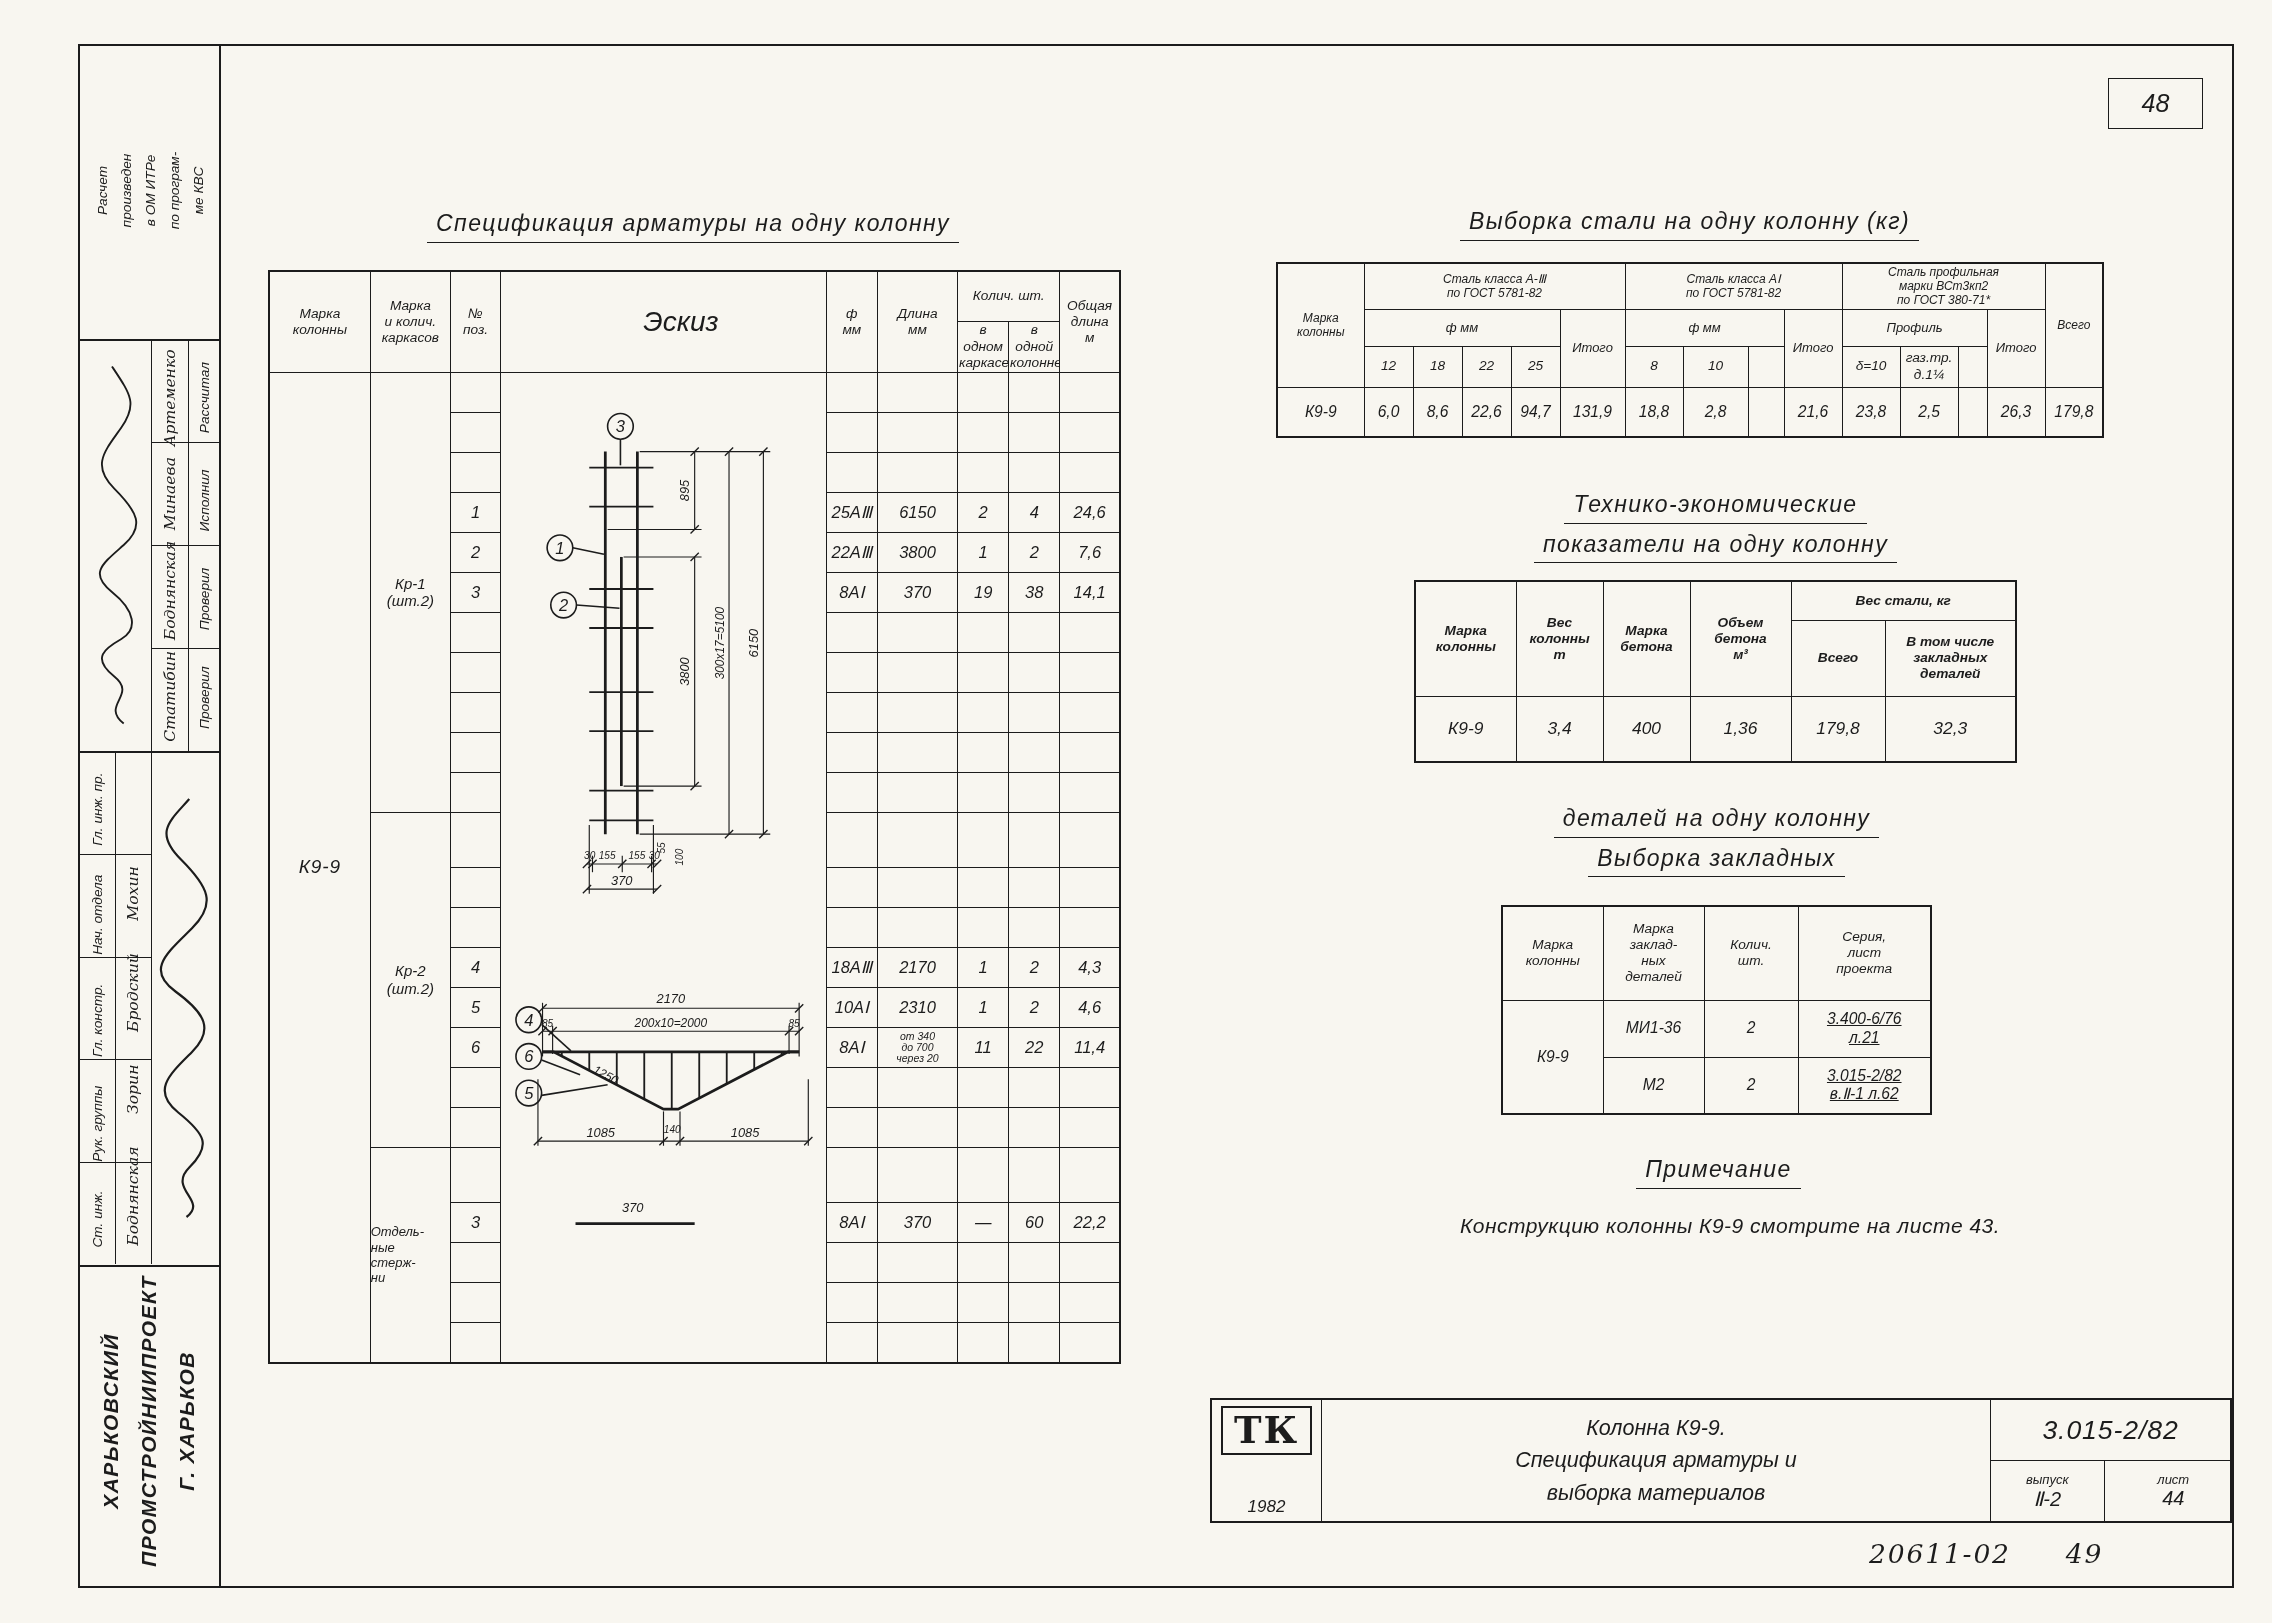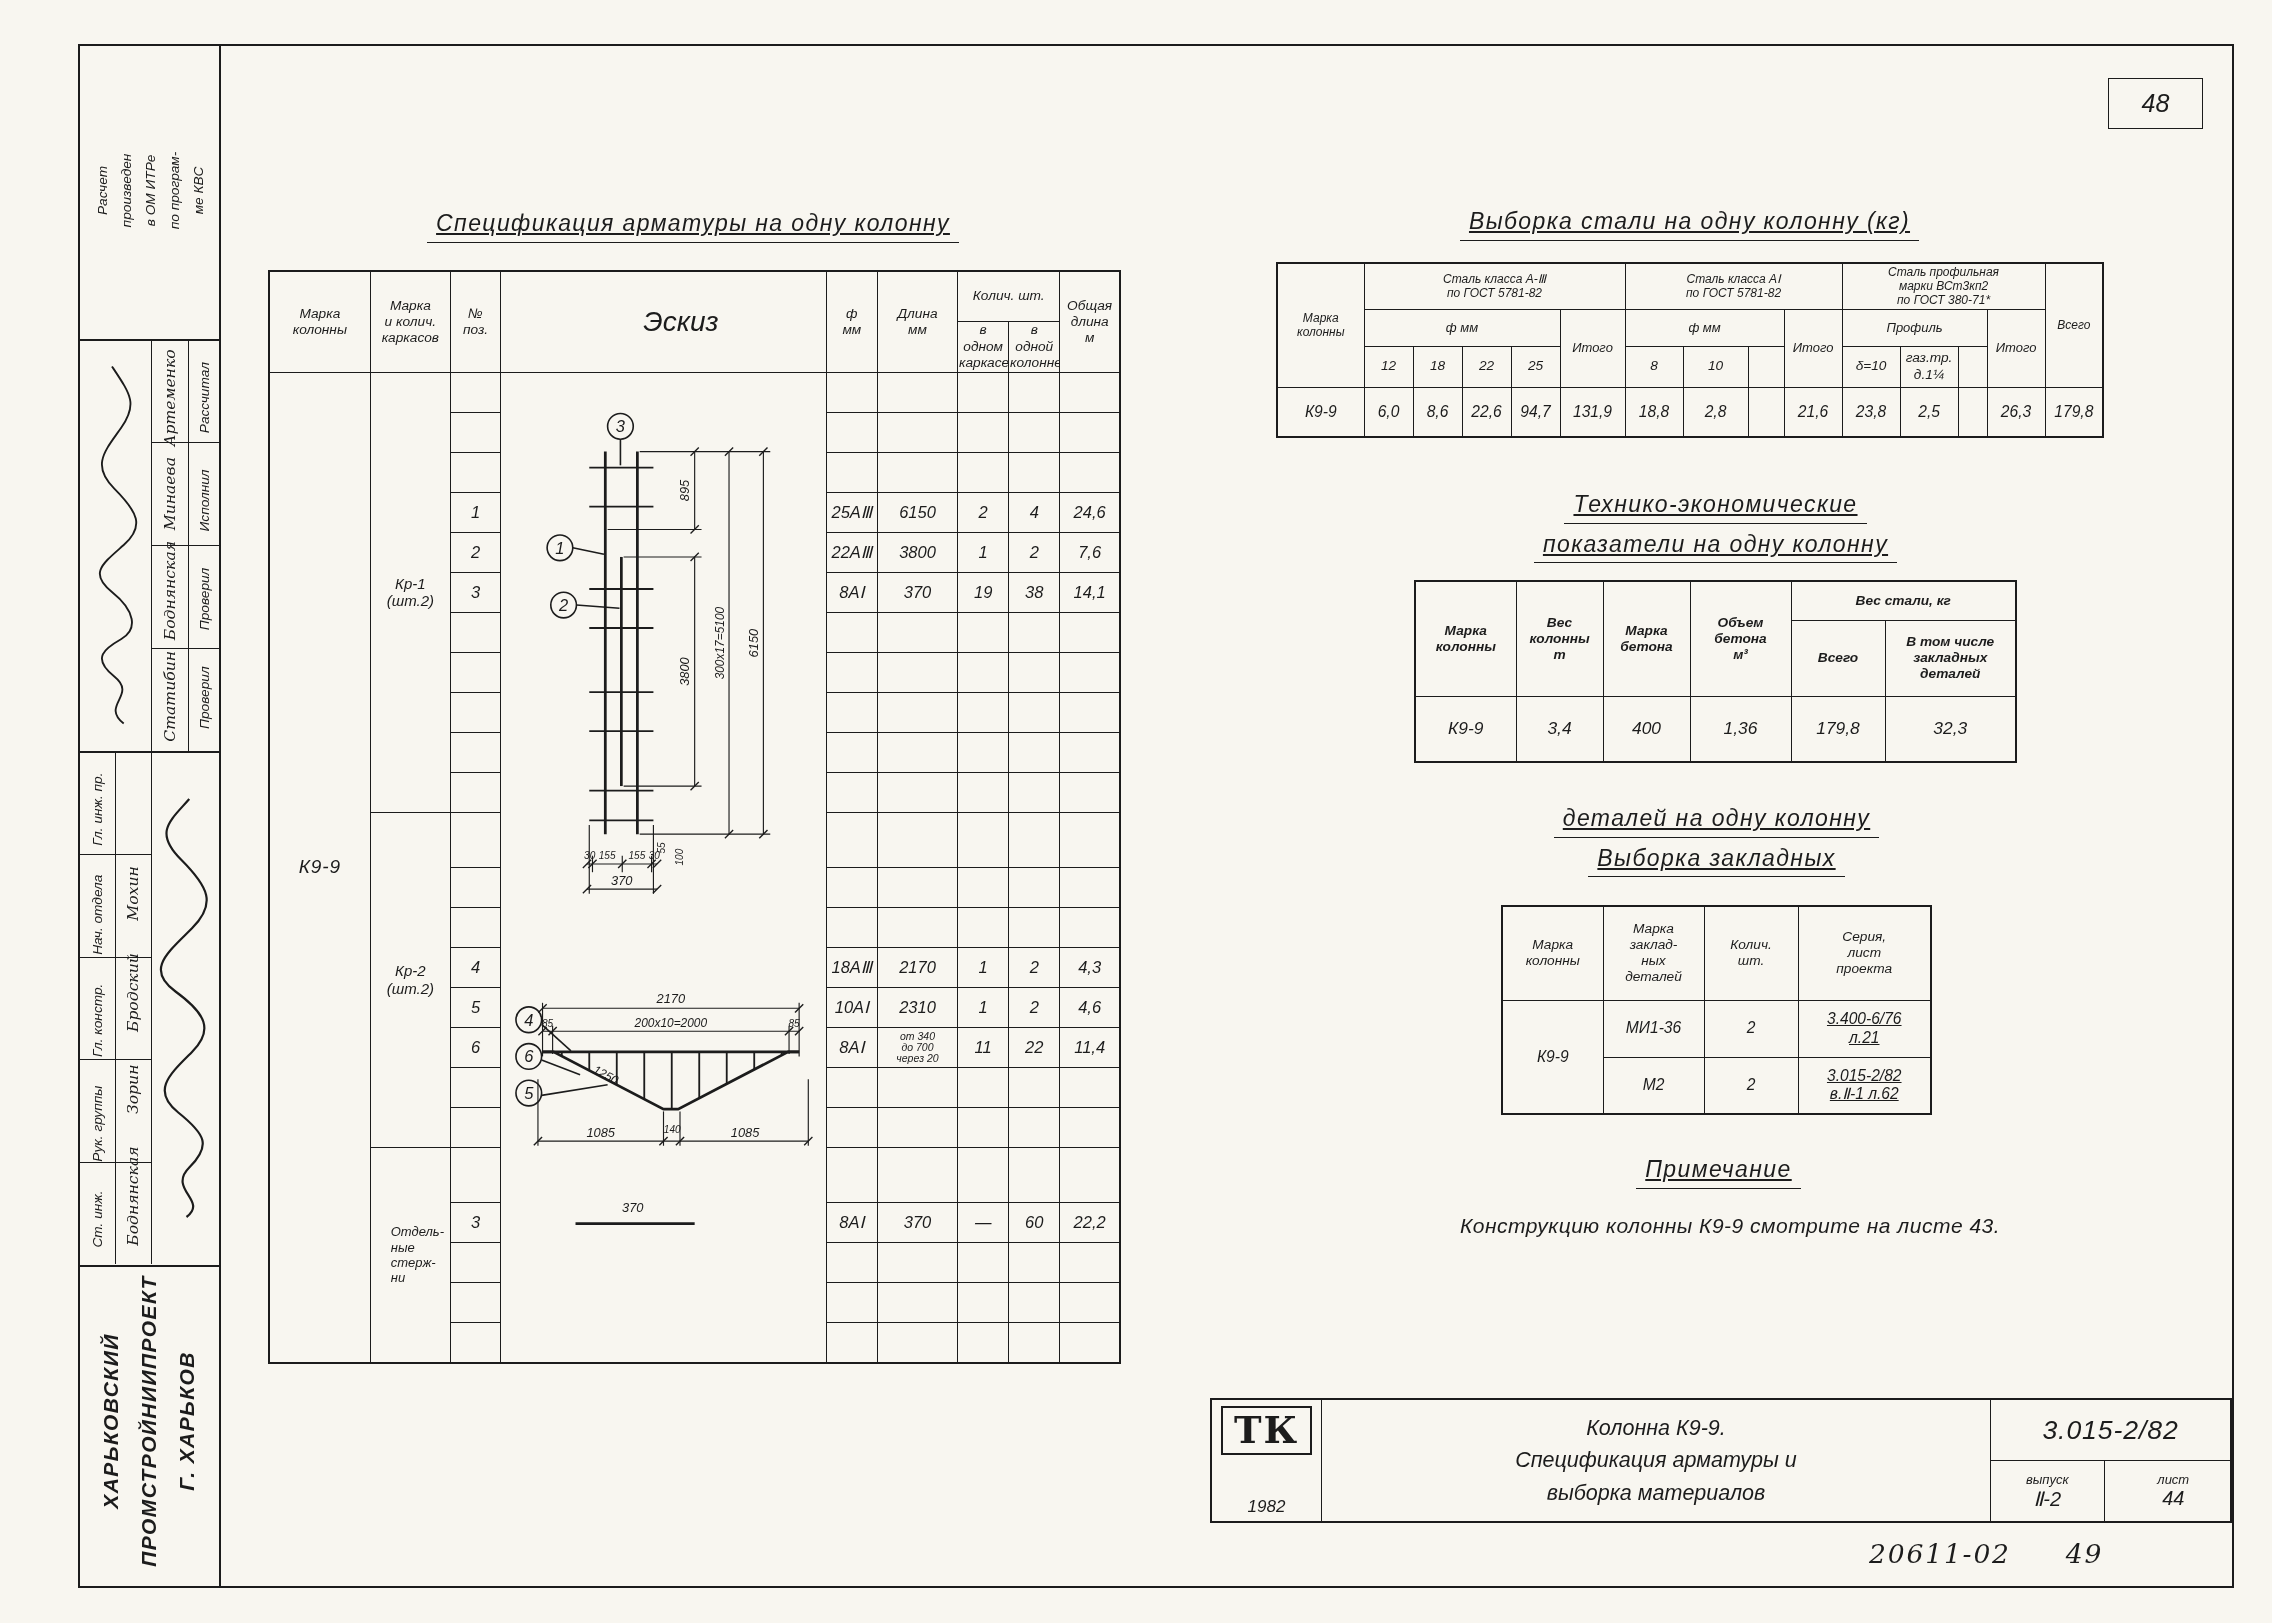--- a/index.html
+++ b/index.html
@@ -23,21 +23,21 @@
   table{ position:absolute; border-collapse:collapse; table-layout:fixed; }
   th,td{ border:1.4px solid var(--ink); text-align:center; vertical-align:middle;
          white-space:pre-line; font-style:italic; line-height:1.18; overflow:hidden; padding:0.9px; }
   #spec-table{ left:268px; top:270px; width:853px; border:2.3px solid var(--ink); font-size:16.5px; }
   #spec-table thead tr{ height:50px; }
   #spec-table thead th{ font-size:13.7px; font-weight:normal; }
   #spec-table thead th.big{ font-size:28px;padding-left:36px; }
   #spec-table tbody tr{ height:40px; }
   #spec-table .cm{ font-size:19px; letter-spacing:0.9px; }
   #spec-table .cg{ font-size:15px; }
-  #spec-table .cg-left{ text-align:left; font-size:13px; padding-left:20px; }
+  #spec-table .cg-left{ text-align:left; font-size:13px; padding-left:0; }
   #spec-table .cs{ padding:0; vertical-align:top; }
   #spec-table td.sm{ font-size:10.5px; line-height:1.05; }
 
   #steel-table{ left:1276px; top:262px; width:827px; border:2.3px solid var(--ink); }
   #steel-table th{ font-weight:normal; }
   #steel-table tr.h1{ height:46px; } #steel-table tr.h1 th{ font-size:12px; }
   #steel-table tr.h2{ height:37px; }  #steel-table tr.h2 th{ font-size:13px; }
   #steel-table tr.h3{ height:41px; }  #steel-table tr.h3 th{ font-size:13.7px; }
   #steel-table tr.d{ height:50px; }  #steel-table tr.d td{ font-size:15.6px; }
   #steel-table th.itg{ font-size:11.5px; }
@@ -48,21 +48,21 @@
   #tech-table tr.d{ height:66px; } #tech-table tr.d td{ font-size:17.4px; }
 
   #embed-table{ left:1501px; top:905px; width:431px; border:2.3px solid var(--ink); }
   #embed-table th{ font-weight:normal; font-size:13.7px; }
   #embed-table tr.h{ height:94px; }
   #embed-table tr.d{ height:57px; } #embed-table tr.d td{ font-size:15.6px; }
   #embed-table td.ser{ font-size:12px;text-decoration:underline; }
 
   
   .sec-title{ position:absolute; text-align:center; font-size:23px; letter-spacing:1.4px; }
-  .u{ display:inline-block; border-bottom:1.8px solid var(--ink); padding:0 9.2px 4.6px; margin-bottom:7.3px;text-decoration:underline; }
+  .u{ display:inline-block; border-bottom:1.8px solid var(--ink); padding:0 9.2px 4.6px; margin-bottom:7.3px; }
 
   .note-text{ position:absolute; font-size:21px; text-align:center; letter-spacing:0.5px; }
 
   
   #titleblock{ position:absolute; left:1210px; top:1398px; width:1022px; height:125px;
                border:2.3px solid var(--ink); display:flex; background:var(--paper); }
   .tb-tk{ width:110px; border-right:1.8px solid var(--ink); display:flex; flex-direction:column;
           align-items:center; justify-content:space-between; padding:5.5px 0 3.7px; }
   .tk-box{ border:2.3px solid var(--ink); padding:0.9px 11px; font-size:37px; font-weight:bold;
            font-style:normal; font-family:"DejaVu Serif",serif; letter-spacing:1.8px; }

